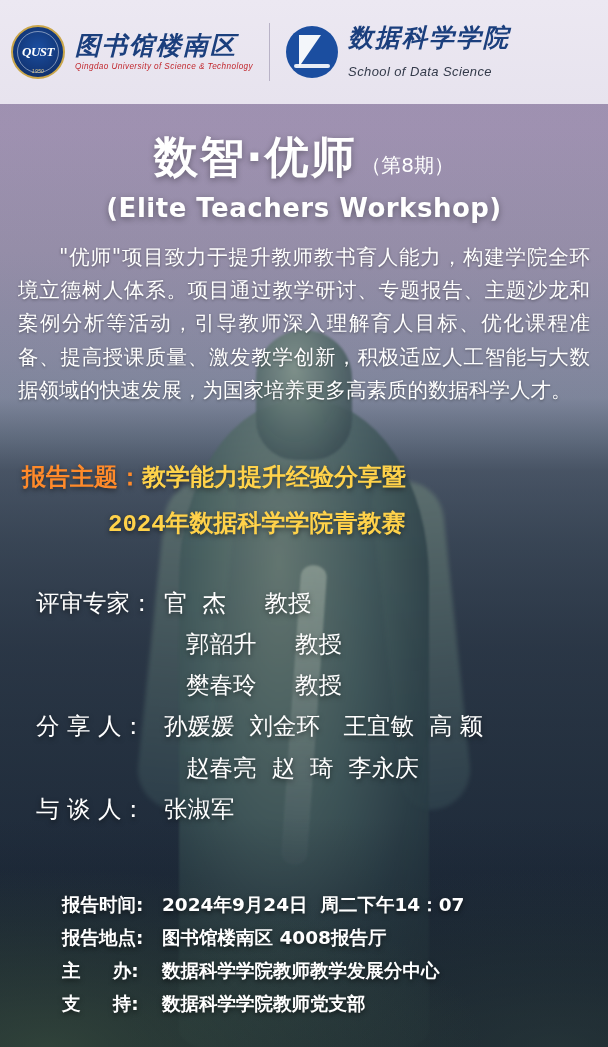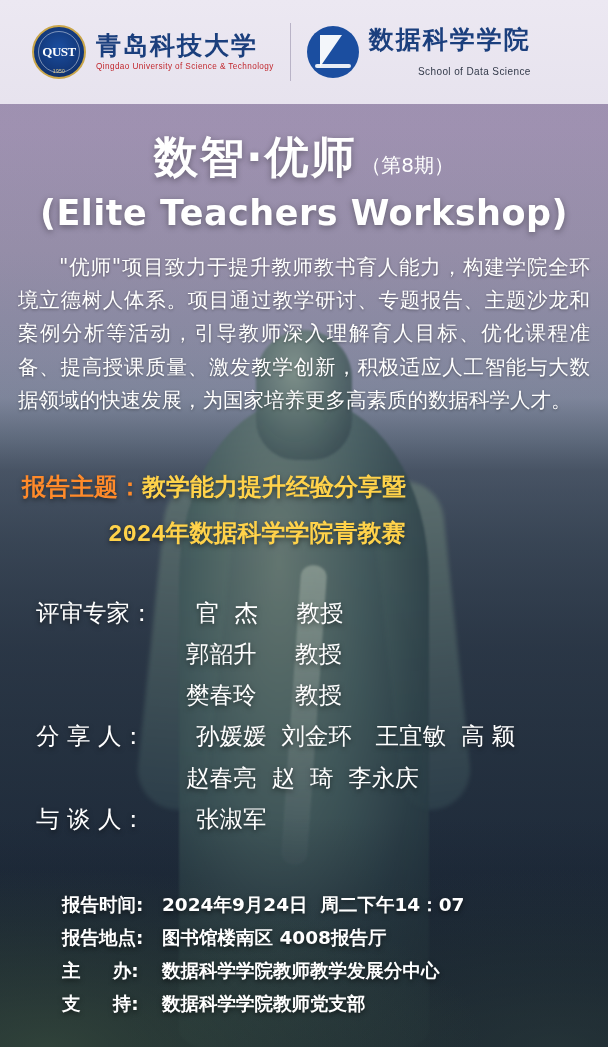--- a/index.html
+++ b/index.html
@@ -120,22 +120,23 @@
   }
 
   
   .header {
     position: relative;
     z-index: 3;
     height: 104px;
     background: linear-gradient(to bottom, #ece8f2 0%, #e7e3ee 100%);
     display: flex;
     align-items: center;
-    padding: 0 32px;
+    padding: 0 11px;
     gap: 14px;
+    font-style: italic;
   }
   .logo-block { display: flex; align-items: center; gap: 10px; }
   .crest {
     width: 54px; height: 54px; border-radius: 50%;
     background: radial-gradient(circle at 50% 42%, #1b4ea0 0%, #13387a 58%, #0d2a5c 100%);
     border: 2px solid #caa64a;
     position: relative; flex: 0 0 auto;
     display: flex; align-items: center; justify-content: center;
   }
   .crest .ring {
@@ -176,22 +177,22 @@
   }
   .sds-logo .wave {
     position: absolute; left: 8px; bottom: 10px; width: 36px; height: 4px;
     background: #ffffff; border-radius: 3px; opacity: 0.9;
   }
   .sds-text .cn {
     font-size: 25px; font-weight: bold; color: #1b3f7d; letter-spacing: 2px;
     font-family: "DejaVu Sans", sans-serif; line-height: 1.05;
   }
   .sds-text .en {
-    font-size: 10px; color: #333a4a; letter-spacing: 0.4px; margin-top: 12px;
-    text-align: right;
+    font-size: 13px; color: #333a4a; letter-spacing: 0.4px; margin-top: 12px;
+    text-align: left;
   }
 
   
   .title-wrap {
     position: relative; z-index: 3;
     text-align: center;
     padding-top: 24px;
   }
   .title-main {
     font-size: 44px; font-weight: bold; color: #ffffff;
@@ -200,21 +201,21 @@
     text-shadow: 0 2px 6px rgba(0,0,0,0.35);
     margin-top: 20px;
   }
   .title-issue {
     font-size: 20px; color: #ffffff; font-weight: normal;
     letter-spacing: 0px;
     font-family: "DejaVu Sans", sans-serif;
   }
   .title-en {
     margin-top: 6px;
-    font-size: 35px; font-weight: bold; color: #ffffff;
+    font-size: 26px; font-weight: bold; color: #ffffff;
     font-family: "DejaVu Sans", sans-serif;
     letter-spacing: 0.5px;
     text-shadow: 0 2px 6px rgba(0,0,0,0.35);
   }
 
   
   .intro {
     position: relative; z-index: 3;
     margin: 18px 18px 0 18px;
     color: #ffffff;
@@ -251,21 +252,21 @@
     font-family: "DejaVu Sans", sans-serif;
     font-size: 23.5px;
     line-height: 1.75;
     text-shadow: 0 2px 5px rgba(0,0,0,0.55);
   }
   .prow { display: flex; align-items: flex-start; }
   .plabel {
     width: 150px; flex: 0 0 auto; text-align: left; padding-left: 22px;
     white-space: pre;
   }
-  .pnames { flex: 1; white-space: pre; margin-left: 32px; }
+  .pnames { flex: 1; white-space: pre; }
   .pcont { padding-left: 172px; white-space: pre; }
 
   
   .footer {
     position: absolute;
     left: 0; right: 12px; bottom: 26px;
     z-index: 3;
     color: #ffffff;
     font-family: "DejaVu Sans", sans-serif;
     font-size: 18.5px;
@@ -292,21 +293,21 @@
 <div class="ground"></div>
 
 <div class="header">
   <div class="logo-block">
     <div class="crest">
       <div class="ring"></div>
       <div class="mark">QUST</div>
       <div class="year">1950</div>
     </div>
     <div class="uni-text">
-      <div class="cn">青岛科技大学</div>
+      <div class="cn">图书馆楼南区</div>
       <div class="en">Qingdao University of Science &amp; Technology</div>
     </div>
   </div>
 
   <div class="divider-v"></div>
 
   <div class="logo-block">
     <div class="sds-logo">
       <div class="sail"></div>
       <div class="wave"></div>

